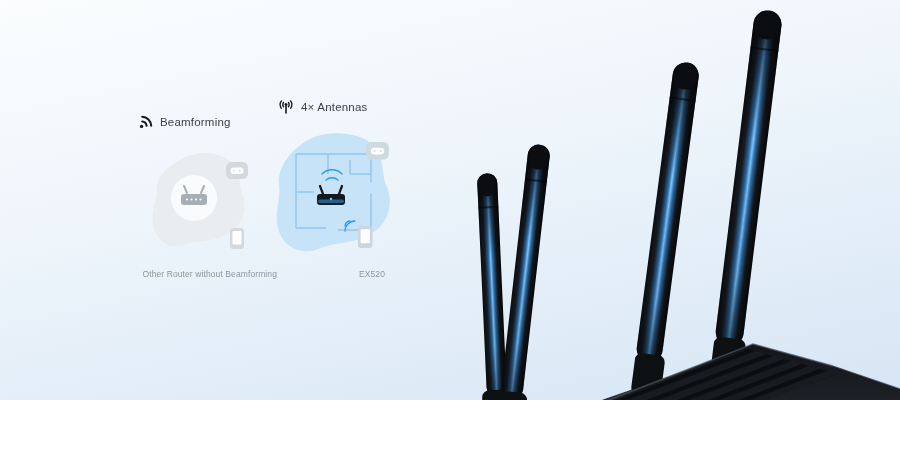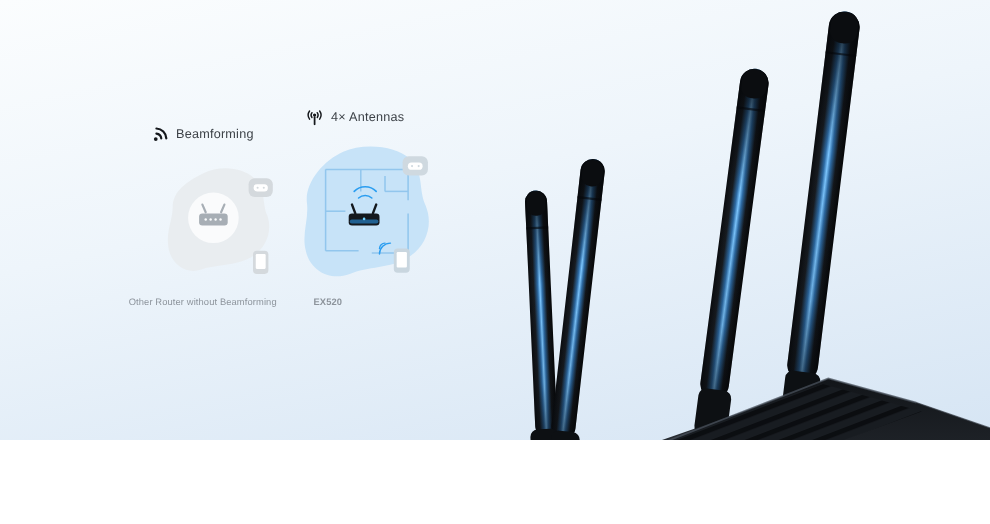--- a/index.html
+++ b/index.html
@@ -9,21 +9,21 @@
     font-family:"Liberation Sans", sans-serif;
     background:linear-gradient(168deg,#fbfdfe 0%,#eef5fb 42%,#d6e5f4 100%);
   }
   .router-hero { position:absolute; inset:0; z-index:0; }
   .feature { position:absolute; z-index:1; }
   .feature-header { position:absolute; display:flex; align-items:center; gap:7px; }
   .feature-label { font-size:11.5px; color:#3d4248; letter-spacing:.2px; white-space:nowrap; }
   .icon { display:inline-flex; align-items:center; justify-content:center; }
   .illustration { position:absolute; }
   .caption {
-    position:absolute; font-size:8.5px; color:#8d949c; text-align:left;
+    position:absolute; font-size:8.5px; color:#8d949c; text-align:right;
     letter-spacing:.1px; white-space:nowrap; overflow:visible;
   }
 </style>
 </head>
 <body>
 
 <div class="stage">
 
   <div class="router-hero">
     <svg width="900" height="476" viewBox="0 0 900 476">
@@ -188,16 +188,16 @@
           <circle cx="8.6" cy="9" r="0.95" fill="#cfd9e0"></circle>
           <circle cx="14.6" cy="9" r="0.95" fill="#cfd9e0"></circle>
         </g>
         <g transform="translate(88,96)">
           <rect width="14.5" height="22" rx="3.6" fill="#c9d6df"></rect>
           <rect x="2.6" y="3.2" width="9.3" height="14" rx="1" fill="#fff"></rect>
         </g>
       </svg>
     </div>
 
-    <div class="caption" style="left:285px; top:269px; width:100px;font-weight:bold;">EX520</div>
+    <div class="caption" style="left:285px; top:269px; width:100px;">EX520</div>
   </section>
 
 </div>
 
 </body></html>

